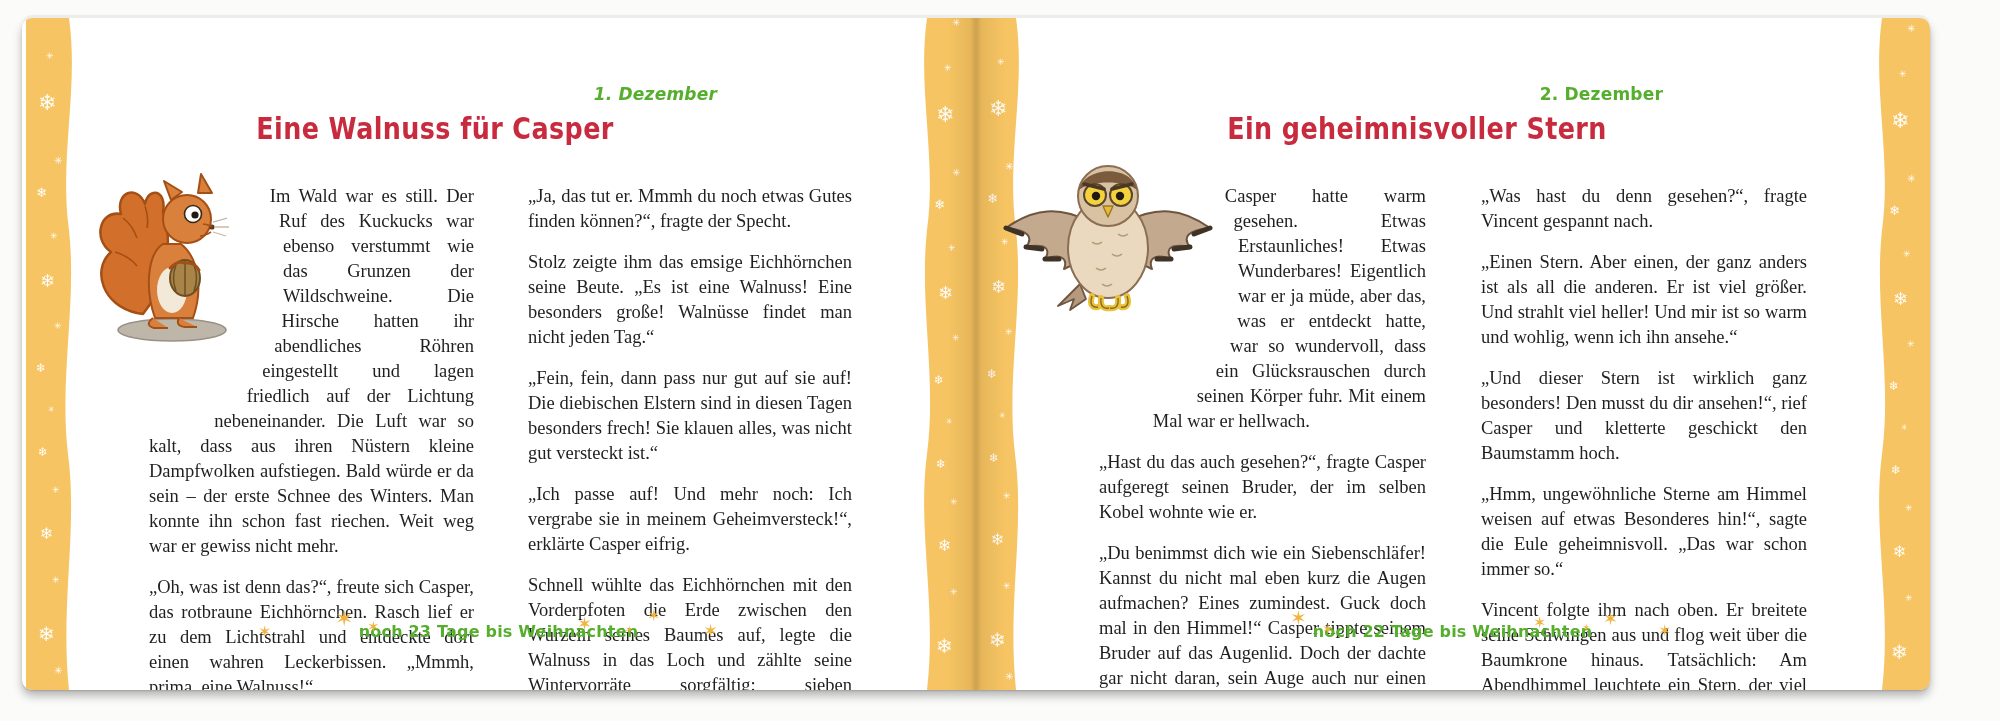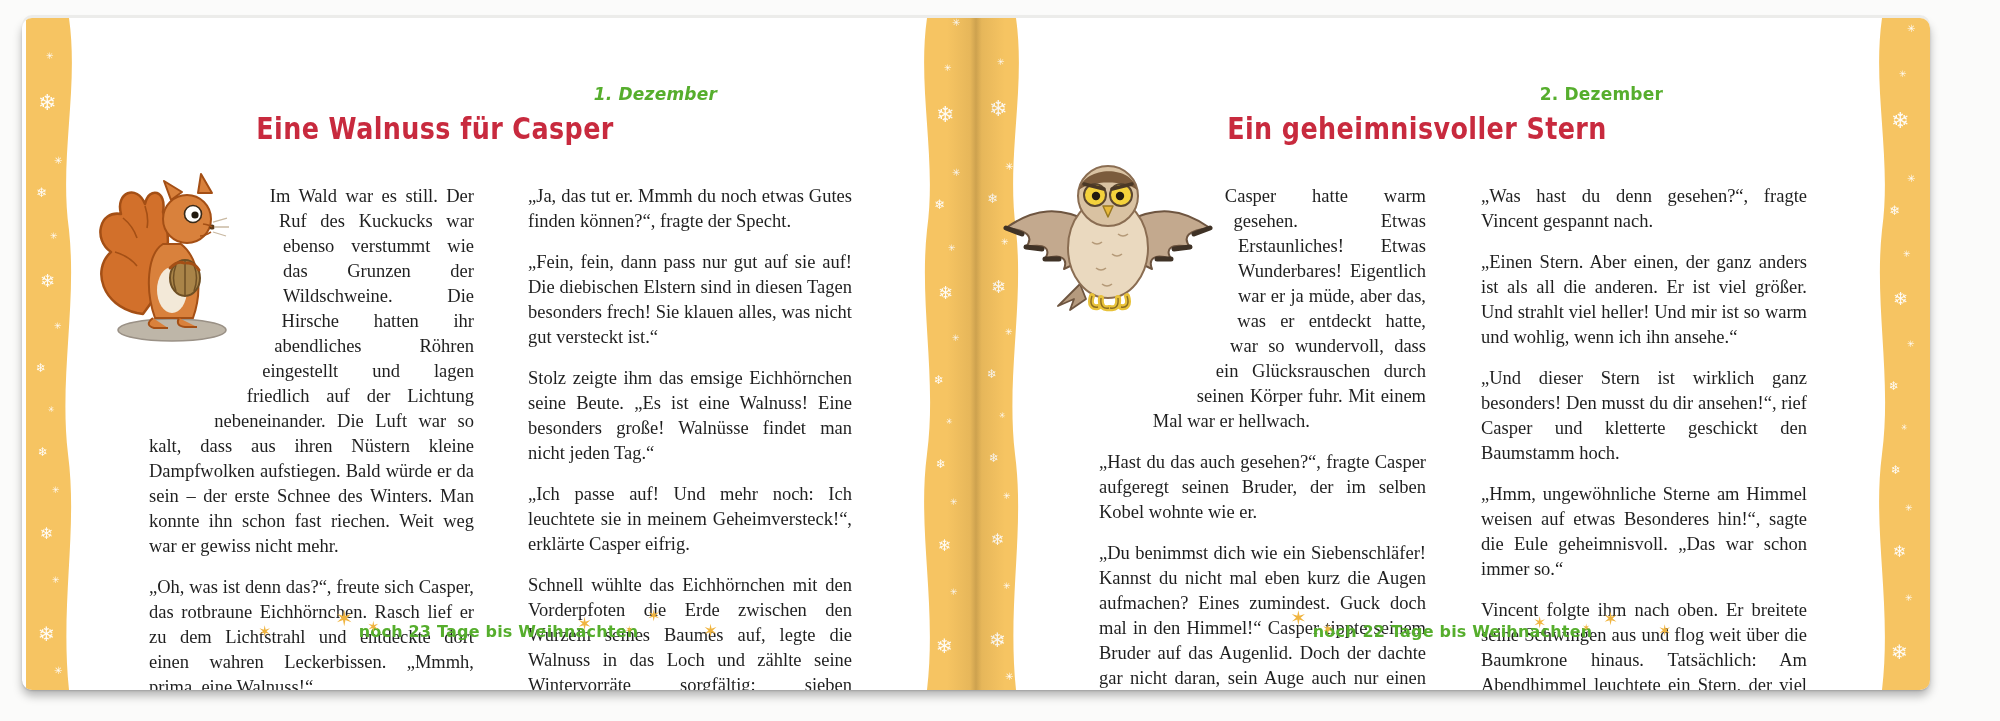--- a/index.html
+++ b/index.html
@@ -101,23 +101,23 @@
       <path d="M95,120 q8,-8 14,-5 M124,122 q-5,-8 -12,-7" stroke="#a44f15" stroke-width="3" fill="none" stroke-linecap="round"></path>
     </svg>
 
     <div class="col c1">
       <div class="spacer"></div>
     <p>Im Wald war es still. Der Ruf des Kuckucks war ebenso verstummt wie das Grunzen der Wildschweine. Die Hirsche hatten ihr abendliches Röhren eingestellt und lagen friedlich auf der Lichtung nebeneinander. Die Luft war so kalt, dass aus ihren Nüstern kleine Dampfwolken aufstiegen. Bald würde er da sein – der erste Schnee des Winters. Man konnte ihn schon fast riechen. Weit weg war er gewiss nicht mehr.</p>
         <p>„Oh, was ist denn das?“, freute sich Casper, das rotbraune Eichhörnchen. Rasch lief er zu dem Lichtstrahl und entdeckte dort einen wahren Leckerbissen. „Mmmh, prima, eine Walnuss!“</p>
       </div>
     <div class="col c2">
         <p>„Ja, das tut er. Mmmh du noch etwas Gutes finden können?“, fragte der Specht.</p>
+        <p>Stolz zeigte ihm das emsige Eichhörnchen seine Beute. „Es ist eine Walnuss! Eine besonders große! Walnüsse findet man nicht jeden Tag.“</p>
         <p>„Fein, fein, dann pass nur gut auf sie auf! Die diebischen Elstern sind in diesen Tagen besonders frech! Sie klauen alles, was nicht gut versteckt ist.“</p>
-        <p>Stolz zeigte ihm das emsige Eichhörnchen seine Beute. „Es ist eine Walnuss! Eine besonders große! Walnüsse findet man nicht jeden Tag.“</p>
-        <p>„Ich passe auf! Und mehr noch: Ich leuchtete sie in meinem Geheimversteck!“, erklärte Casper eifrig.</p>
+        <p>„Ich passe auf! Und mehr noch: Ich vergrabe sie in meinem Geheimversteck!“, erklärte Casper eifrig.</p>
         <p>Schnell wühlte das Eichhörnchen mit den Vorderpfoten die Erde zwischen den Wurzeln seines Baumes auf, legte die Walnuss in das Loch und zählte seine Wintervorräte sorgfältig: sieben Haselnüsse, dreizehn Eicheln und unendlich viele Bucheckern. Casper war sehr zufrieden mit sich. „Vielleicht finde ich ja noch eine Walnuss oder einen leckeren Pilz“, hoffte er und bedeckte die Vorratskammer wieder mit Erde.</p>
       </div>
 
     <div class="countdown">noch 23 Tage bis Weihnachten</div>
   <span class="flake" style="left: 24px; top: 34px; font-size: 9px;">✳</span>
       <span class="flake" style="left: 16px; top: 74px; font-size: 22px;">❄</span>
       <span class="flake" style="left: 32px; top: 138px; font-size: 10px;">✳</span>
       <span class="flake" style="left: 14px; top: 168px; font-size: 13px;">❄</span>
       <span class="flake" style="left: 28px; top: 214px; font-size: 9px;">✳</span>
       <span class="flake" style="left: 18px; top: 254px; font-size: 18px;">❄</span>

